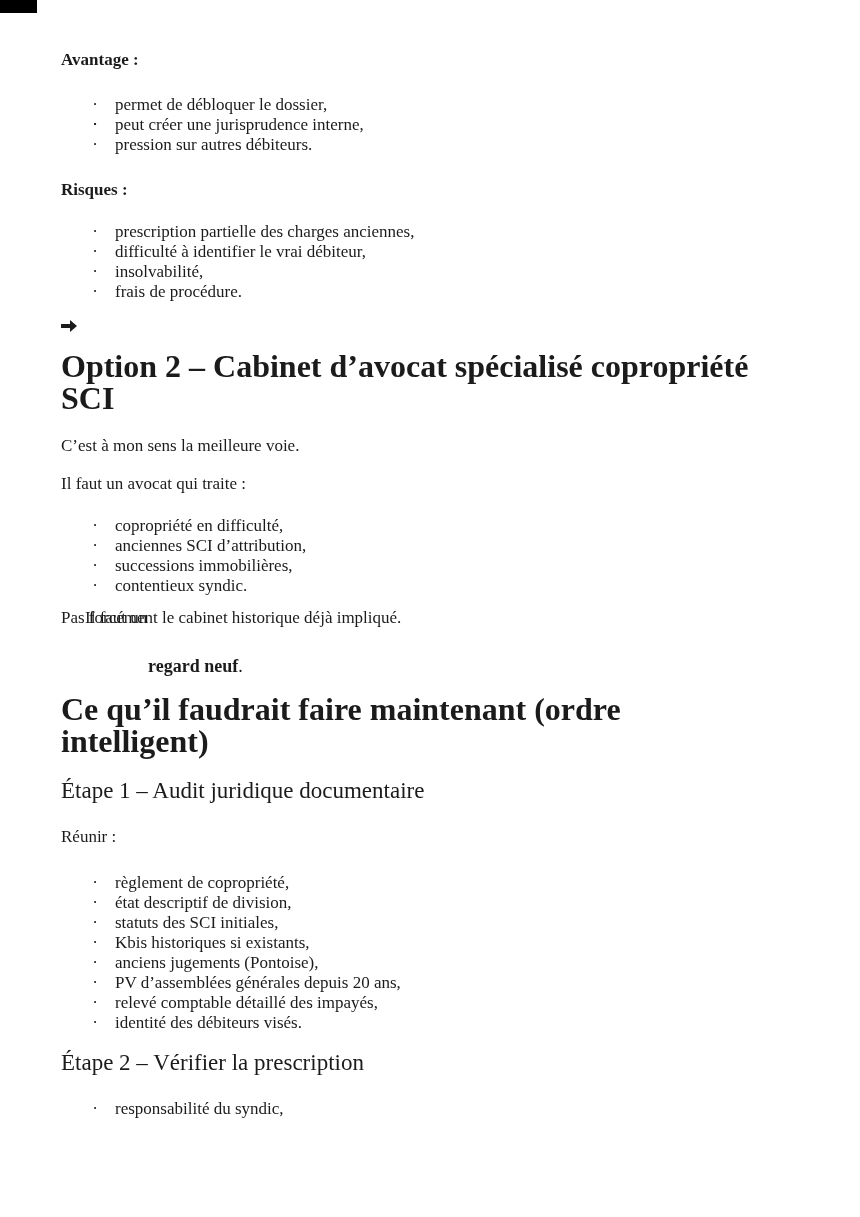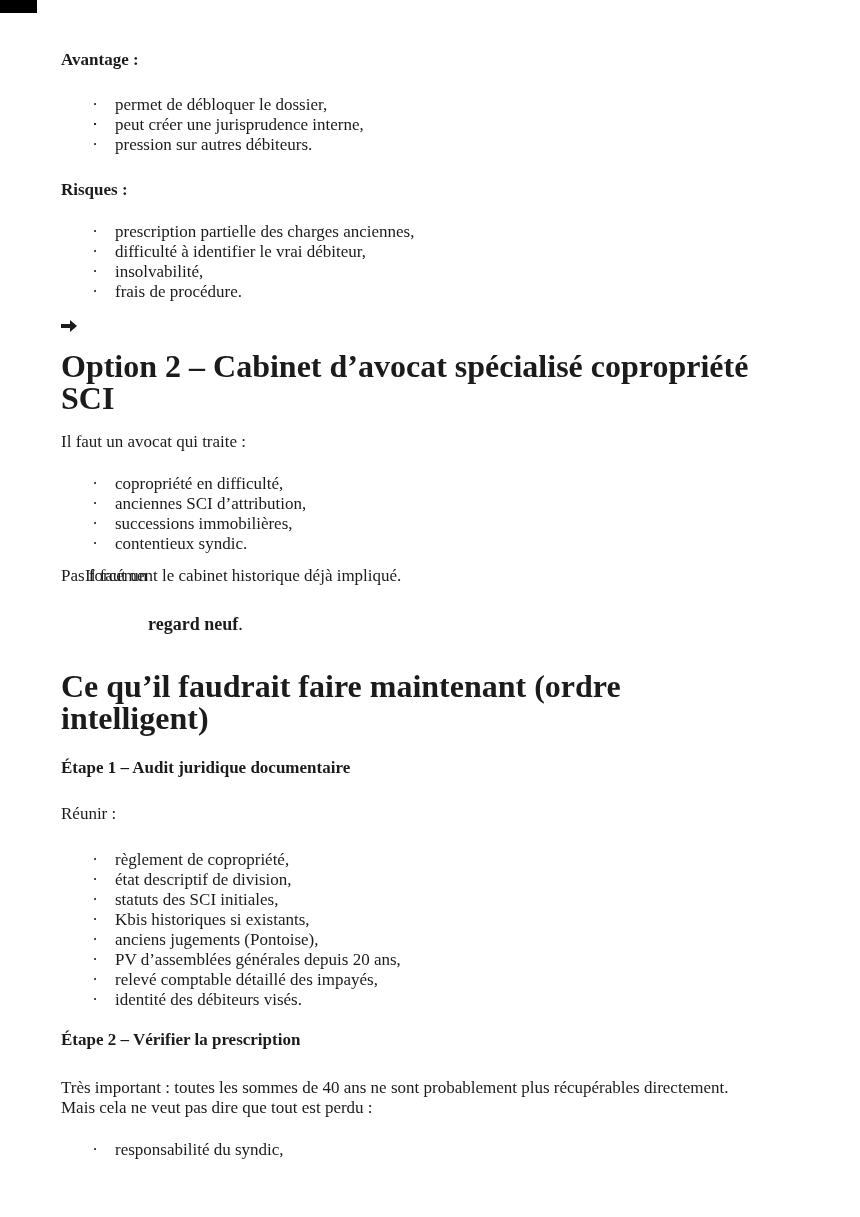--- a/index.html
+++ b/index.html
@@ -45,25 +45,25 @@
     display: inline-flex;
     align-items: center;
     margin-right: 2px;
   }
   h1.big-heading {
     font-size: 32px;
     line-height: 32px;
     font-weight: bold;
     margin-top: 18px;
   }
-  h1.big-heading.mt16 { margin-top: 32px; }
+  h1.big-heading.mt16 { margin-top: 13px; }
   h2.sub-heading {
-    font-size: 17px;
+    font-size: 23px;
     line-height: 28px;
-    font-weight: bold;
+    font-weight: normal;
     margin-top: 20px;
   }
   h2.sub-heading.mt16 { margin-top: 16px; }
   .para { margin-top: 22px; }
   .para.mt18 { margin-top: 18px; font-family: Liberation Serif, serif; }
   .para.mt24 { margin-top: 24px; }
   .overlap-line { position: relative; margin-top: 12px; }
   .overlap-line .layer2 {
     position: absolute;
     left: 24px; top: 0;
@@ -102,20 +102,21 @@
   <p class="arrow-line">
     <span class="arrow-icon">
       <svg width="16" height="12" viewBox="0 0 16 12">
           <path d="M0 4 H9 V0 L16 6 L9 12 V8 H0 Z" fill="#1b1b1b"></path>
         </svg>
     </span>
   </p>
 
   <h1 class="big-heading">Option 2 – Cabinet d’avocat spécialisé copropriété SCI</h1>
 
+  <p class="para">C’est à mon sens la meilleure voie.</p>
   <p class="para mt18">Il faut un avocat qui traite :</p>
 
   <ul class="doc-list">
     <li><span class="dot">·</span><span>copropriété en difficulté,</span></li>
     <li><span class="dot">·</span><span>anciennes SCI d’attribution,</span></li>
     <li><span class="dot">·</span><span>successions immobilières,</span></li>
     <li><span class="dot">·</span><span>contentieux syndic.</span></li>
   </ul>
 
   <p class="overlap-line">
@@ -138,21 +139,17 @@
     <li><span class="dot">·</span><span>statuts des SCI initiales,</span></li>
     <li><span class="dot">·</span><span>Kbis historiques si existants,</span></li>
     <li><span class="dot">·</span><span>anciens jugements (Pontoise),</span></li>
     <li><span class="dot">·</span><span>PV d’assemblées générales depuis 20 ans,</span></li>
     <li><span class="dot">·</span><span>relevé comptable détaillé des impayés,</span></li>
     <li><span class="dot">·</span><span>identité des débiteurs visés.</span></li>
   </ul>
 
   <h2 class="sub-heading mt16">Étape 2 – Vérifier la prescription</h2>
 
-  <div class="para mt24">
-    <div>Très important : toutes les sommes de 40 ans ne sont probablement plus récupérables directement.</div>
-    <div>Mais cela ne veut pas dire que tout est perdu :</div>
-  </div>
 
   <ul class="doc-list">
     <li><span class="dot">·</span><span>responsabilité du syndic,</span></li>
   </ul>
 </div>
 
 </body></html>

